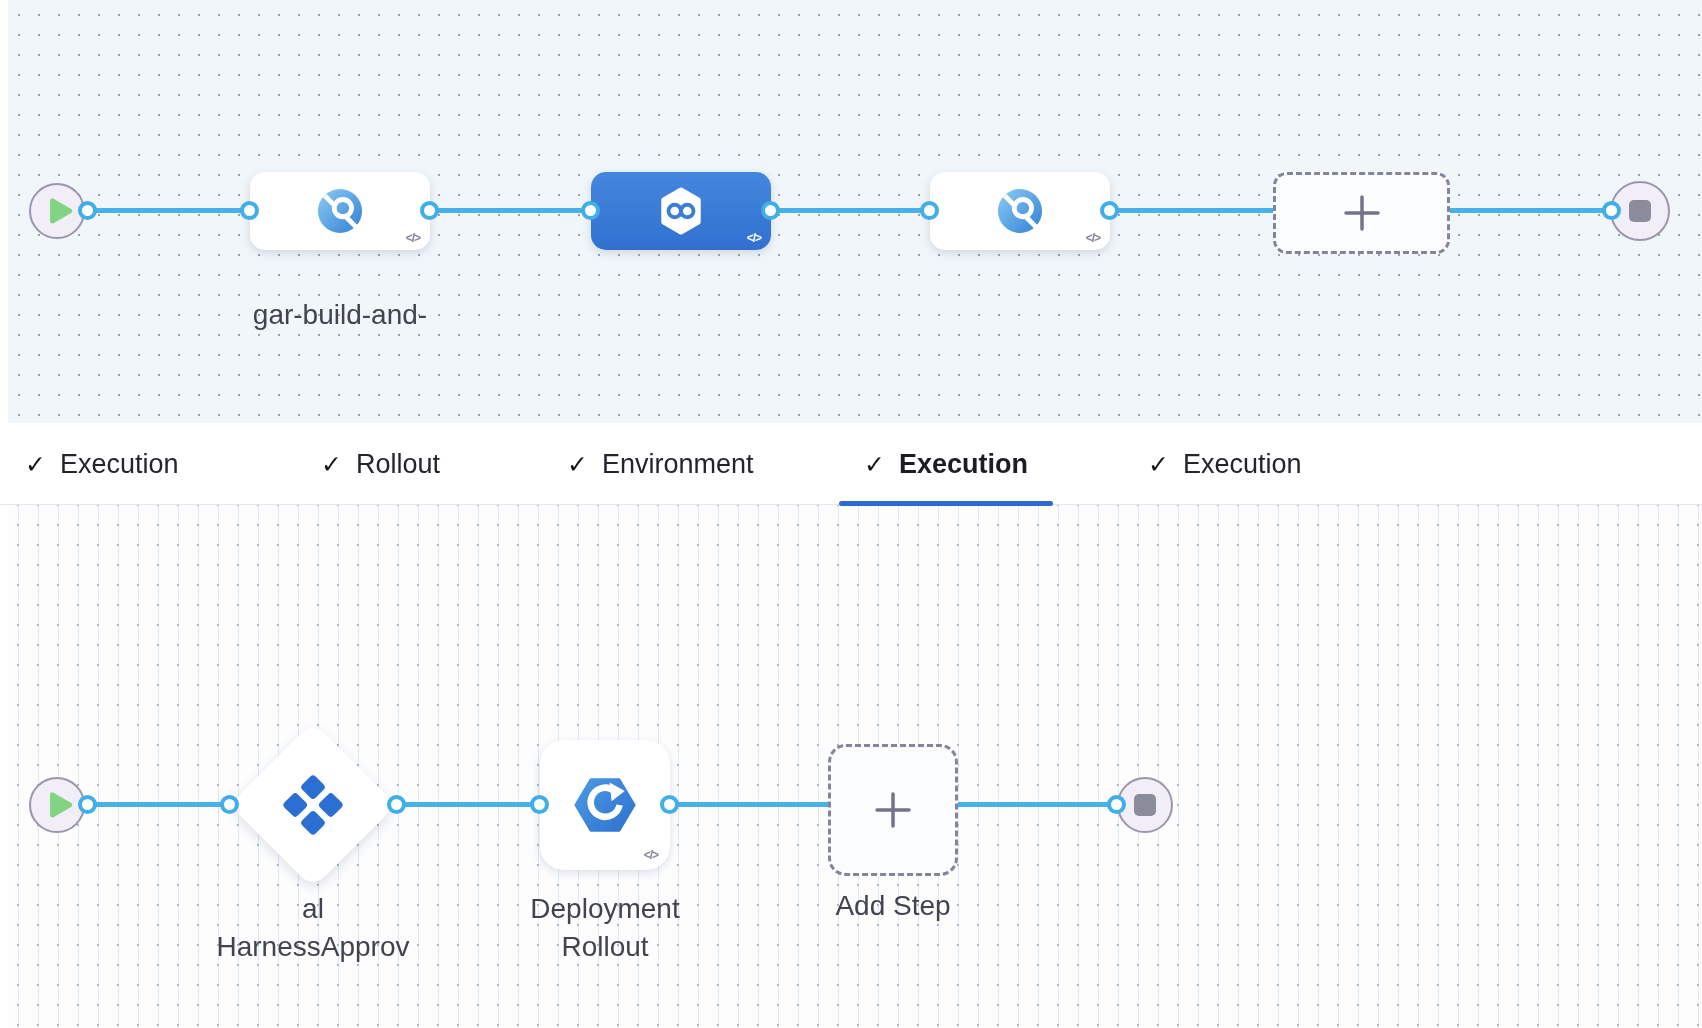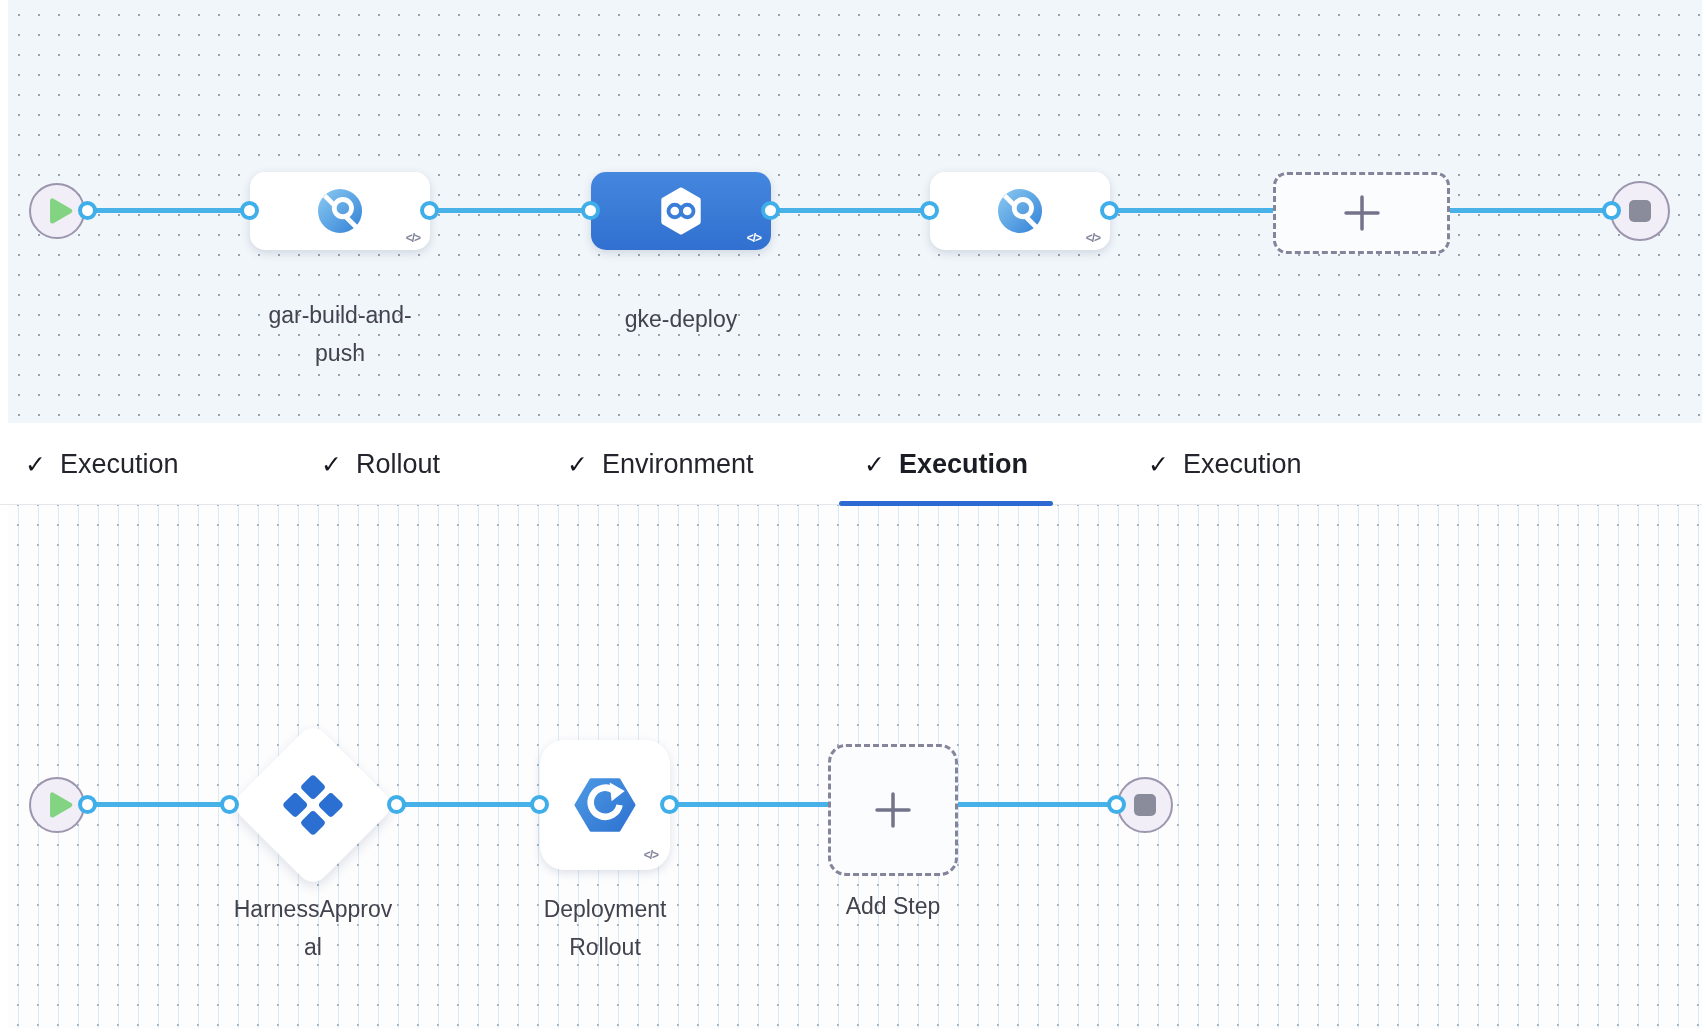--- a/index.html
+++ b/index.html
@@ -47,21 +47,21 @@
 
   .add-box { position:absolute; background:#fbfcfe; border:3px dashed #84859b;
     display:flex; align-items:center; justify-content:center; z-index:2; cursor:pointer; }
   .add-stage { border-radius:14px; }
   .add-step  { border-radius:18px; }
 
   .diamond { position:absolute; width:118px; height:118px; background:#fff; border-radius:16px;
     transform:rotate(45deg); box-shadow:3px 3px 12px rgba(30,50,90,.14); z-index:2; cursor:pointer; }
   .diamond-icon { position:absolute; z-index:3; }
 
-  .node-label { position:absolute; width:360px; text-align:center; font-size:23px; line-height:38px;
+  .node-label { position:absolute; width:360px; text-align:center; font-size:28px; line-height:38px;
     color:#42434e; z-index:2; }
   .node-label span { display:block; }
 
   
   .tabbar { position:relative; width:1702px; height:82px; background:#fff;
     border-bottom:1px solid #e5e7eb; z-index:6; }
   .tab { position:absolute; top:0; height:82px; display:flex; align-items:center;
     padding:0 25px; gap:14px; font-size:27px; color:#23242c; cursor:pointer; }
   .tab .check-icon { font-size:25px; font-weight:700; color:#14161c;
     font-family:"DejaVu Sans",sans-serif; }
@@ -101,33 +101,29 @@
         </linearGradient>
       </defs>
       <circle cx="24" cy="24" r="23" fill="url(#ciGradA)"></circle>
       <line x1="8" y1="8" x2="41" y2="41" stroke="#fff" stroke-width="5"></line>
       <circle cx="27" cy="21" r="9" fill="url(#ciGradA)" stroke="#fff" stroke-width="5"></circle>
     </svg>
     <span class="code-badge">&lt;/&gt;</span>
   </div>
   <div class="node-label" style="left:160px; top:296px;">
     <span>gar-build-and-</span>
-    <span>push</span>
   </div>
 
   <div class="stage-card selected" style="left:591px; top:172px;">
     <svg width="50" height="50" viewBox="0 0 52 52">
       <path d="M26 4 L44 14.5 L44 37.5 L26 48 L8 37.5 L8 14.5 Z" fill="#fff" stroke="#fff" stroke-width="5" stroke-linejoin="round"></path>
       <circle cx="19.5" cy="26" r="6.5" fill="none" stroke="#3b7ed8" stroke-width="4"></circle>
       <circle cx="32.5" cy="26" r="6.5" fill="none" stroke="#3b7ed8" stroke-width="4"></circle>
     </svg>
     <span class="code-badge">&lt;/&gt;</span>
-  </div>
-  <div class="node-label" style="left:501px; top:300px;">
-    <span>gke-deploy</span>
   </div>
 
   <div class="stage-card" style="left:930px; top:172px;">
     <svg width="46" height="46" viewBox="0 0 48 48">
       <defs>
         <linearGradient id="ciGradB" x1="0" y1="0" x2="48" y2="48" gradientUnits="userSpaceOnUse">
           <stop offset="0" stop-color="#8ecdf2"></stop>
             <stop offset="1" stop-color="#2f7ed6"></stop>
         </linearGradient>
       </defs>
@@ -195,22 +191,22 @@
     <svg width="60" height="60" viewBox="0 0 64 64">
       <g fill="#2b6fd3">
         <rect x="22" y="3" width="20" height="20" rx="4" transform="rotate(45 32 13)"></rect>
         <rect x="3" y="22" width="20" height="20" rx="4" transform="rotate(45 13 32)"></rect>
         <rect x="41" y="22" width="20" height="20" rx="4" transform="rotate(45 51 32)"></rect>
         <rect x="22" y="41" width="20" height="20" rx="4" transform="rotate(45 32 51)"></rect>
       </g>
     </svg>
   </div>
   <div class="node-label" style="left:133px; top:385px;">
+    <span>al</span>
     <span>HarnessApprov</span>
-    <span>al</span>
   </div>
 
   <div class="step-card" style="left:540px; top:235px;">
     <svg width="62" height="62" viewBox="0 0 66 66">
       <defs>
         <linearGradient id="gkeGrad" x1="0" y1="0" x2="66" y2="66" gradientUnits="userSpaceOnUse">
           <stop offset="0" stop-color="#4f9ce4"></stop>
             <stop offset="1" stop-color="#2b6fd0"></stop>
         </linearGradient>
       </defs>

